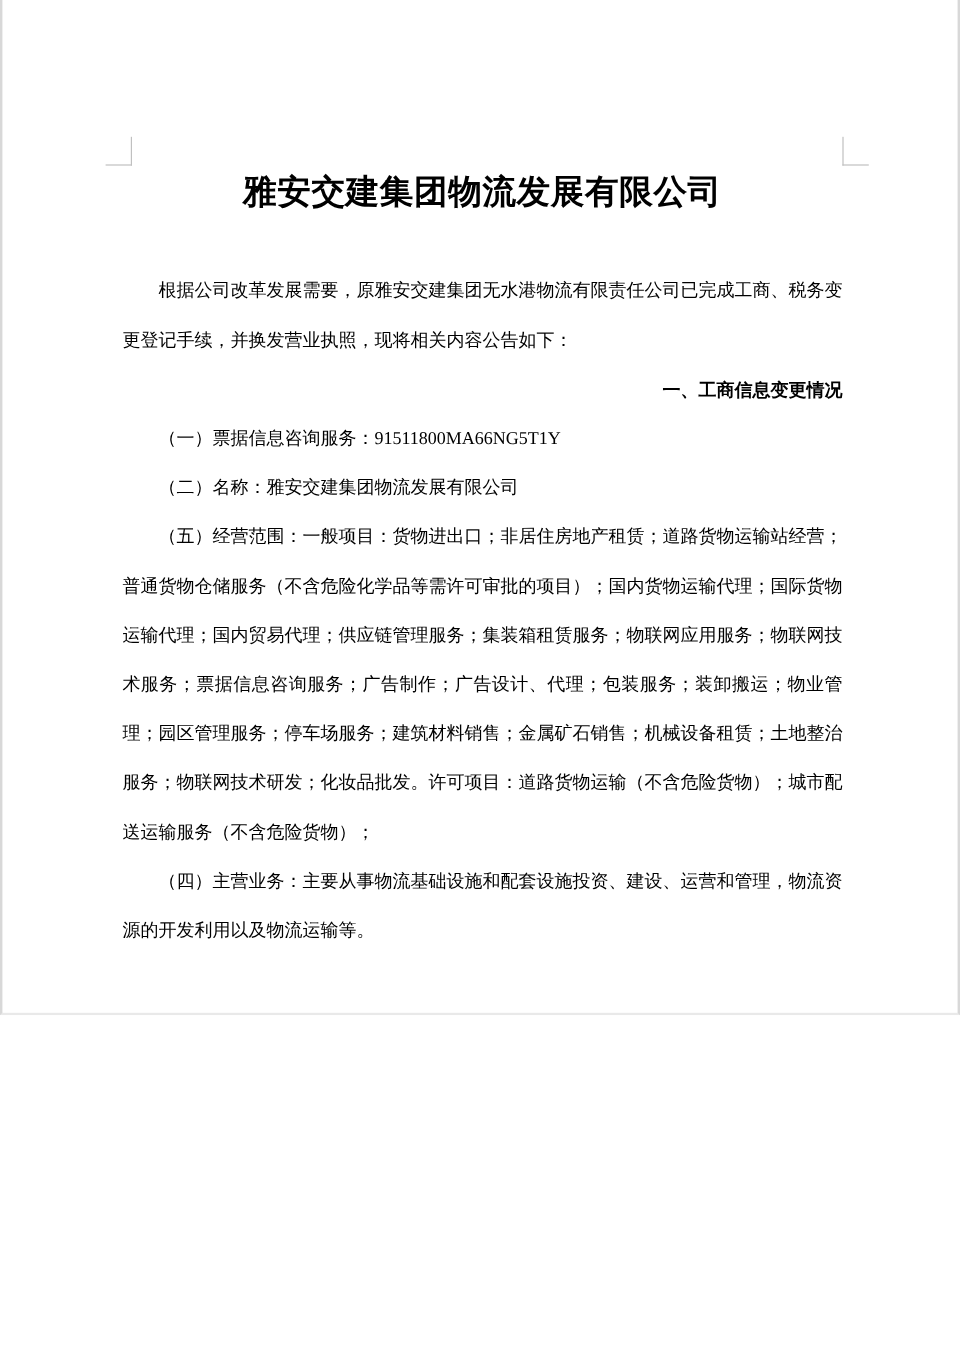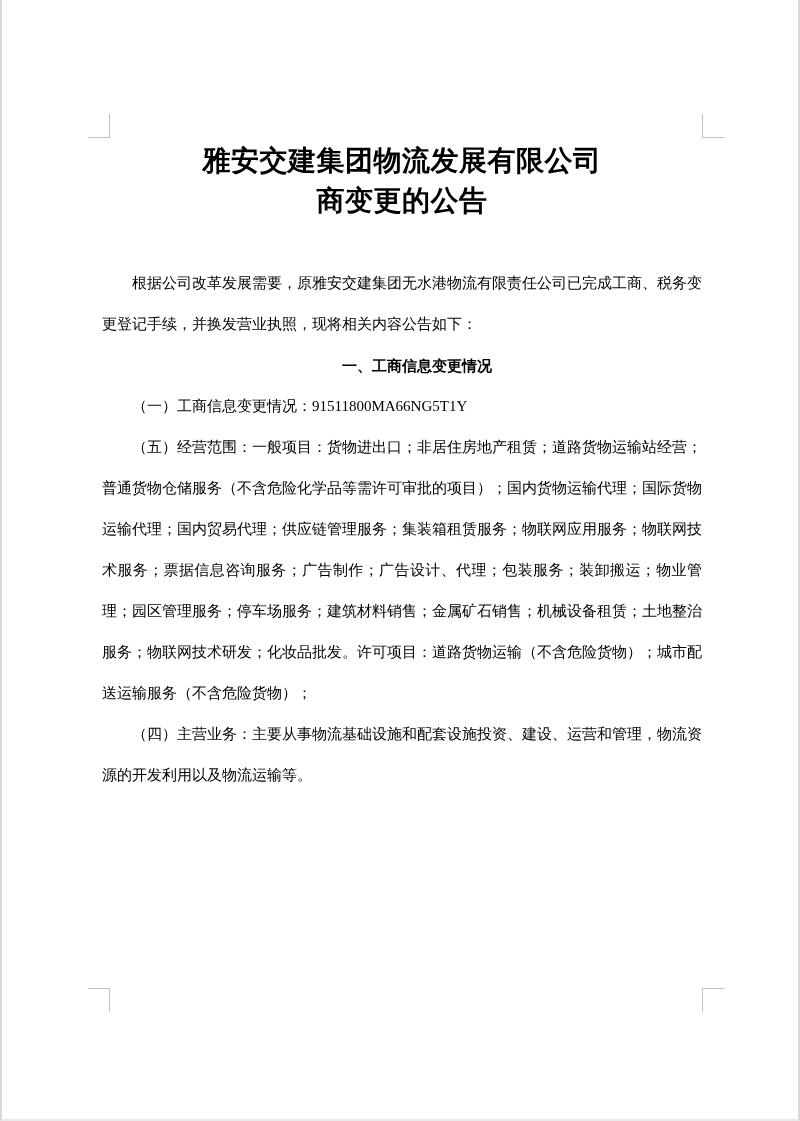--- a/index.html
+++ b/index.html
@@ -3,21 +3,21 @@
 <meta charset="utf-8">
 <style>
   html, body {
     margin: 0;
     padding: 0;
     background: #ffffff;
   }
   .page {
     position: relative;
     width: 800px;
-    height: 1121px;
+    height: 846px;
     background: #ffffff;
     overflow: hidden;
     box-sizing: border-box;
     border-left: 2px solid var(--edge-color, #d8d8d8);
     border-right: 2px solid var(--edge-color, #d8d8d8);
     border-bottom: 2px solid var(--edge-faint, #e9e9e9);
     font-family: "Liberation Serif", "DejaVu Serif", serif;
     color: var(--ink, #000000);
   }
   .crop-mark {
@@ -66,38 +66,38 @@
     margin: 0;
     font-size: 15px;
     line-height: 41px;
     text-indent: 2em;
     text-align: justify;
     word-break: break-all;
   }
   .doc-body p.heading {
     font-family: "Liberation Sans", "DejaVu Sans", sans-serif;
     font-weight: 700;
-    text-align: center;
+    text-align: right;
   }
 </style>
 </head>
 <body>
 
 <div class="page">
   <div class="crop-mark tl"></div>
   <div class="crop-mark tr"></div>
   <div class="crop-mark bl"></div>
   <div class="crop-mark br"></div>
 
   <div class="content">
     <h1 class="doc-title">
         <div>雅安交建集团物流发展有限公司</div>
-        <div>商变更的公告</div>
       </h1>
     <div class="doc-body">
         <p><span>根据公司改革发展需要，原雅安交建集团无水港物流有限责任公司已完成工商、税务变更登记手续，并换发营业执照，现将相关内容公告如下：</span></p>
         <p class="heading"><span>一、工商信息变更情况</span></p>
-        <p><span>（一）工商信息变更情况：91511800MA66NG5T1Y</span></p>
+        <p><span>（一）票据信息咨询服务：91511800MA66NG5T1Y</span></p>
+        <p><span>（二）名称：雅安交建集团物流发展有限公司</span></p>
         <p><span>（五）经营范围：一般项目：货物进出口；非居住房地产租赁；道路货物运输站经营；普通货物仓储服务（不含危险化学品等需许可审批的项目）；国内货物运输代理；国际货物运输代理；国内贸易代理；供应链管理服务；集装箱租赁服务；物联网应用服务；物联网技术服务；票据信息咨询服务；广告制作；广告设计、代理；包装服务；装卸搬运；物业管理；园区管理服务；停车场服务；建筑材料销售；金属矿石销售；机械设备租赁；土地整治服务；物联网技术研发；化妆品批发。许可项目：道路货物运输（不含危险货物）；城市配送运输服务（不含危险货物）；</span></p>
         <p><span>（四）主营业务：主要从事物流基础设施和配套设施投资、建设、运营和管理，物流资源的开发利用以及物流运输等。</span></p>
       </div>
   </div>
 </div>
 
 </body></html>

